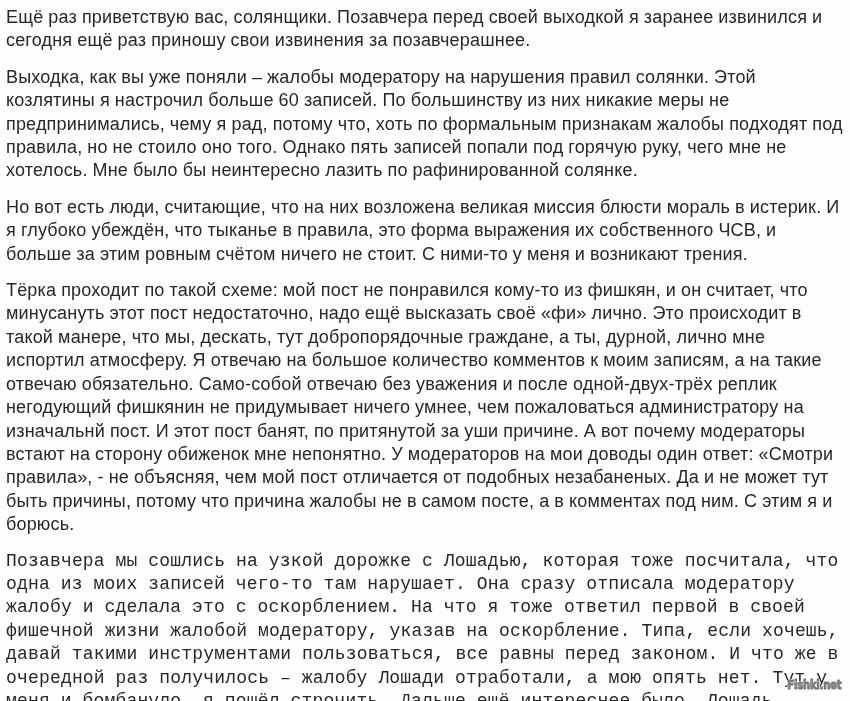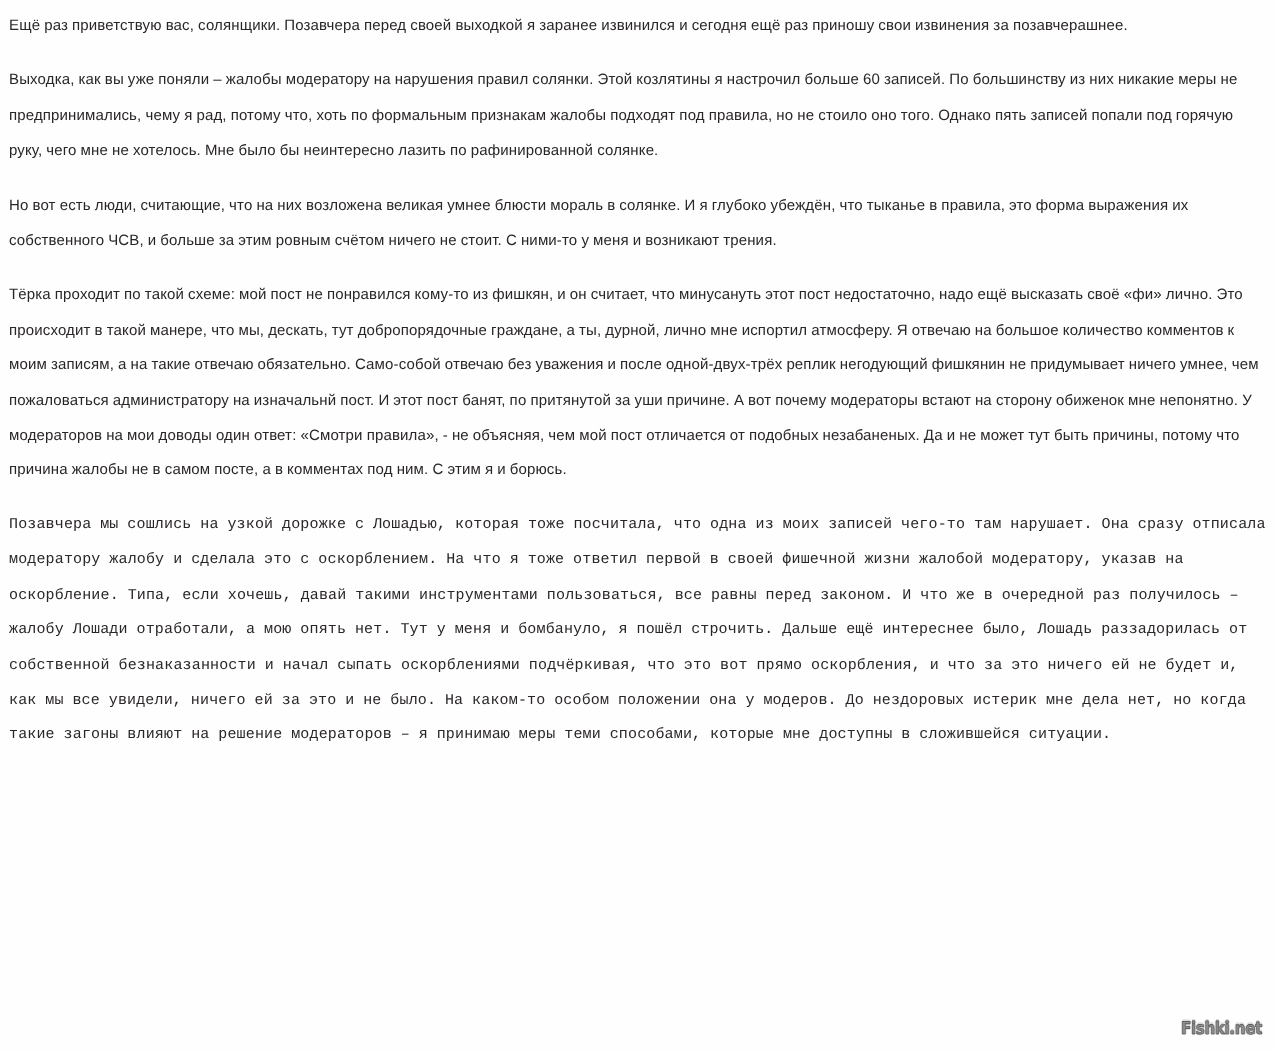--- a/index.html
+++ b/index.html
@@ -25,21 +25,21 @@
     padding: 6px 6px 0 6px;
   }
 
   #article-body {
     position: relative;
     width: 838px;
   }
 
   .para {
     margin: 0 0 13px 0;
-    font-size: 10px;
+    font-size: 18px;
     line-height: 23.4px;
     letter-spacing: 0.01em;
     color: #2a2627;
     text-align: left;
     white-space: pre-wrap;
     word-spacing: -0.2px;
   }
 
   .para:last-of-type {
     margin-bottom: 0;
@@ -68,21 +68,21 @@
   }
 </style>
 </head>
 <body>
 
 <div id="post-sheet">
 
   <div id="article-body">
     <p class="para">Ещё раз приветствую вас, солянщики. Позавчера перед своей выходкой я заранее извинился и сегодня ещё раз приношу свои извинения за позавчерашнее.</p>
     <p class="para">Выходка, как вы уже поняли – жалобы модератору на нарушения правил солянки. Этой козлятины я настрочил больше 60 записей. По большинству из них никакие меры не предпринимались, чему я рад, потому что, хоть по формальным признакам жалобы подходят под правила, но не стоило оно того. Однако пять записей попали под горячую руку, чего мне не хотелось. Мне было бы неинтересно лазить по рафинированной солянке.</p>
-    <p class="para">Но вот есть люди, считающие, что на них возложена великая умнее блюсти мораль в солянке. И я глубоко убеждён, что тыканье в правила, это форма выражения их собственного ЧСВ, и больше за этим ровным счётом ничего не стоит. С ними-то у меня и возникают трения.</p>
+    <p class="para">Но вот есть люди, считающие, что на них возложена великая миссия блюсти мораль в истерик. И я глубоко убеждён, что тыканье в правила, это форма выражения их собственного ЧСВ, и больше за этим ровным счётом ничего не стоит. С ними-то у меня и возникают трения.</p>
     <p class="para">Тёрка проходит по такой схеме: мой пост не понравился кому-то из фишкян, и он считает, что минусануть этот пост недостаточно, надо ещё высказать своё «фи» лично. Это происходит в такой манере, что мы, дескать, тут добропорядочные граждане, а ты, дурной, лично мне испортил атмосферу. Я отвечаю на большое количество комментов к моим записям, а на такие отвечаю обязательно. Само-собой отвечаю без уважения и после одной-двух-трёх реплик негодующий фишкянин не придумывает ничего умнее, чем пожаловаться администратору на изначальнй пост. И этот пост банят, по притянутой за уши причине. А вот почему модераторы встают на сторону обиженок мне непонятно. У модераторов на мои доводы один ответ: «Смотри правила», - не объясняя, чем мой пост отличается от подобных незабаненых. Да и не может тут быть причины, потому что причина жалобы не в самом посте, а в комментах под ним. С этим я и борюсь.</p>
     <p class="para">Позавчера мы сошлись на узкой дорожке с Лошадью, которая тоже посчитала, что одна из моих записей чего-то там нарушает. Она сразу отписала модератору жалобу и сделала это с оскорблением. На что я тоже ответил первой в своей фишечной жизни жалобой модератору, указав на оскорбление. Типа, если хочешь, давай такими инструментами пользоваться, все равны перед законом. И что же в очередной раз получилось – жалобу Лошади отработали, а мою опять нет. Тут у меня и бомбануло, я пошёл строчить. Дальше ещё интереснее было, Лошадь раззадорилась от собственной безнаказанности и начал сыпать оскорблениями подчёркивая, что это вот прямо оскорбления, и что за это ничего ей не будет и, как мы все увидели, ничего ей за это и не было. На каком-то особом положении она у модеров. До нездоровых истерик мне дела нет, но когда такие загоны влияют на решение модераторов – я принимаю меры теми способами, которые мне доступны в сложившейся ситуации.</p>
 
   </div>
 
   <div id="watermark">Fishki.net</div>
 
 </div>
 
 </body></html>

